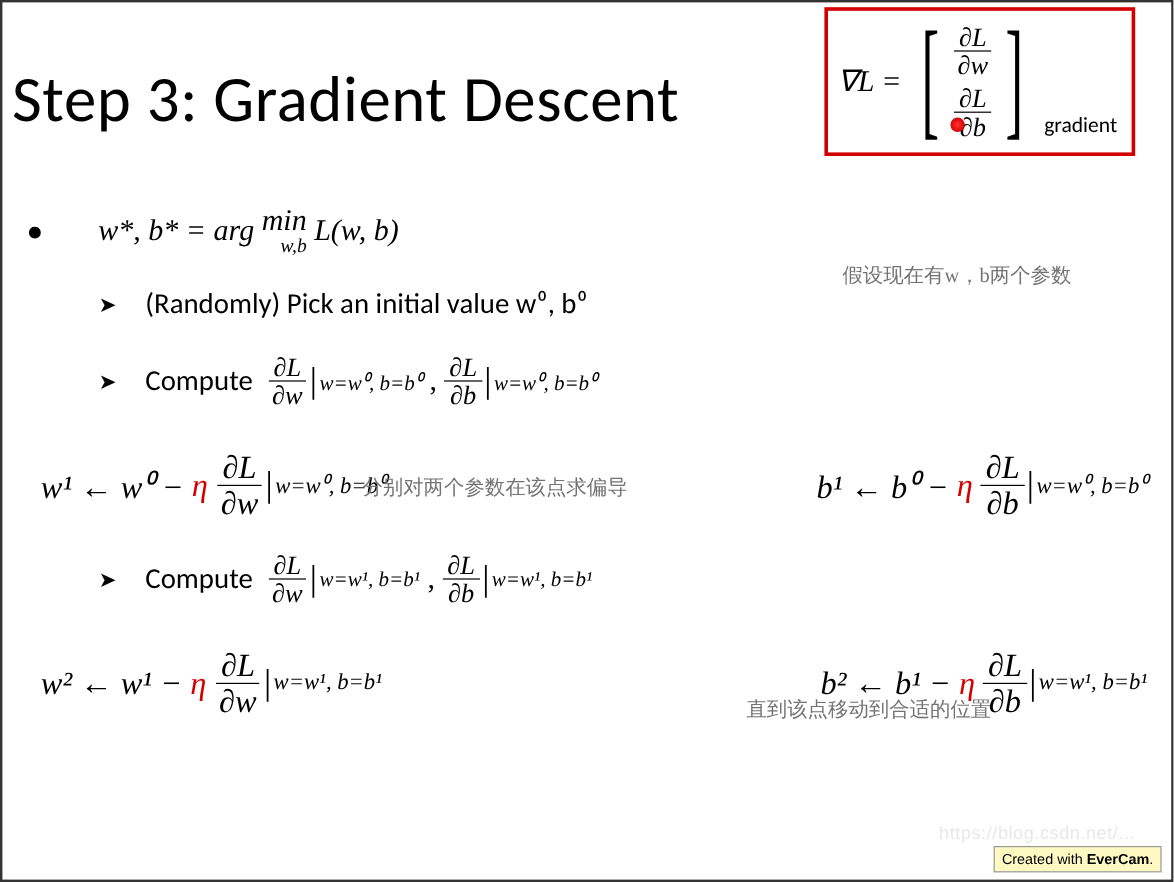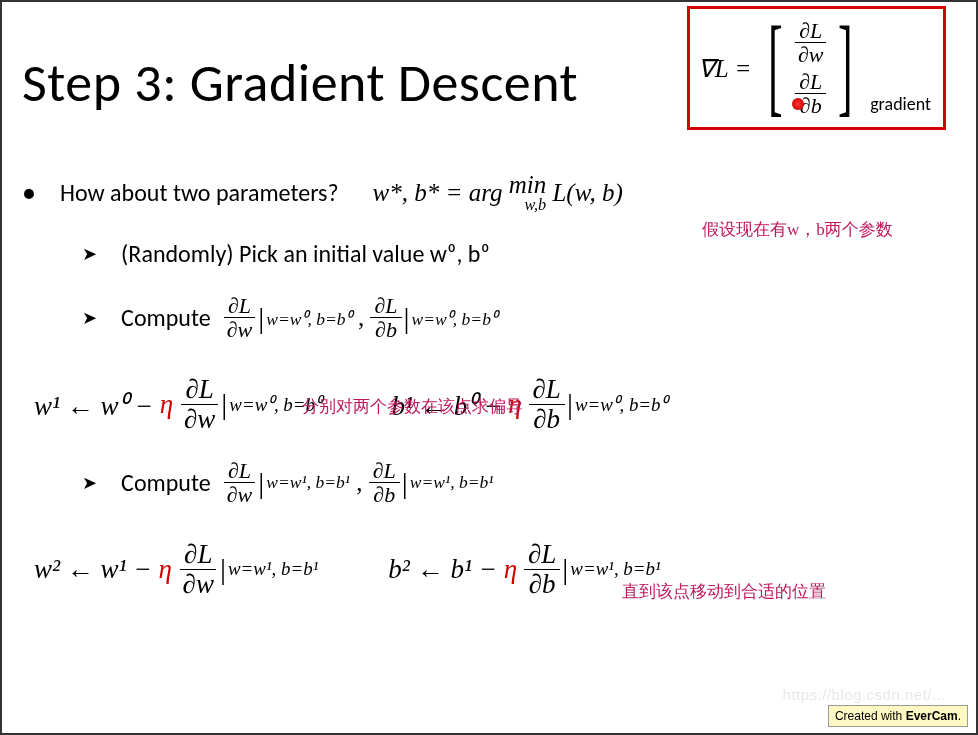--- a/index.html
+++ b/index.html
@@ -7,21 +7,21 @@
     width:978px;height:735px;
     background:#fff;
     position:relative;
     font-family:"Segoe UI",Calibri,Arial,sans-serif;
     color:#000;
     box-sizing:border-box;
     border:2px solid #333;
     overflow:hidden;
   }
   .title{
-    position:absolute;left:20px;top:48px;
+    position:absolute;left:8px;top:48px;
     font-size:54px;font-weight:300;
     letter-spacing:0.5px;
   }
   .grad-box{
     position:absolute;right:30px;top:4px;
     border:3px solid #d40000;
     padding:6px 12px 6px 8px;
     display:flex;align-items:center;gap:6px;
   }
   .nabla{font-style:italic;font-size:26px;}
@@ -34,24 +34,24 @@
   .gradient-label{font-size:18px;align-self:flex-end;margin-bottom:6px;}
   .red-dot{position:absolute;width:12px;height:12px;border-radius:50%;background:radial-gradient(circle,#ff3333 0%,#cc0000 80%);left:790px;top:96px;}
   .content{position:absolute;left:20px;top:170px;right:20px;}
   .line{font-size:24px;display:flex;align-items:center;gap:12px;margin-bottom:8px;}
   .bullet:before{content:"•";margin-right:12px;font-size:28px;}
   .arrow:before{content:"➤";margin-right:12px;font-size:18px;}
   .math{font-family:"Cambria Math","Times New Roman",serif;font-style:italic;font-size:25px;}
   .math .sub{font-size:0.7em;vertical-align:sub;font-style:italic;}
   .min{display:inline-flex;flex-direction:column;align-items:flex-end;line-height:1;vertical-align:middle;}
   .min .below{font-size:0.65em;}
-  .red{color:#be185d;font-family:SimSun,"Microsoft YaHei",serif;font-size:17px;}
+  .red{color:#737373;font-family:SimSun,"Microsoft YaHei",serif;font-size:17px;}
   .eta{color:#d40000;}
   .eval{font-size:0.85em;}
-  .row-eq{display:flex;gap:70px;margin:12px 0 16px 12px;}
+  .row-eq{display:flex;gap:70px;margin:12px 0 16px 12px;justify-content:space-between;}
   .indent{margin-left:60px;}
   .anno1{position:absolute;left:700px;top:216px;}
   .anno2{position:absolute;left:300px;top:393px;}
   .anno3{position:absolute;left:620px;top:578px;}
   .footer-badge{
     position:absolute;right:8px;bottom:6px;
     border:1px solid #999;background:#fef9c3;
     font-size:12px;padding:3px 6px;font-family:Arial;
   }
   .footer-badge b{font-weight:bold;}
@@ -88,21 +88,20 @@
       </span>
       <span class="brR">]</span>
     </span>
     <span class="gradient-label">gradient</span>
   </div>
   <div class="red-dot"></div>
 
   <div class="content">
 
     <div class="line bullet">
-      <span>How about two parameters?</span>
       <span class="math vcent" style="margin-left:22px;">
         <span>w*, b* = arg</span>&nbsp;
         <span class="min">
             <span>min</span>
             <span class="below">w,b</span>
           </span>
         &nbsp;<span>L(w, b)</span>
       </span>
     </div>
 

